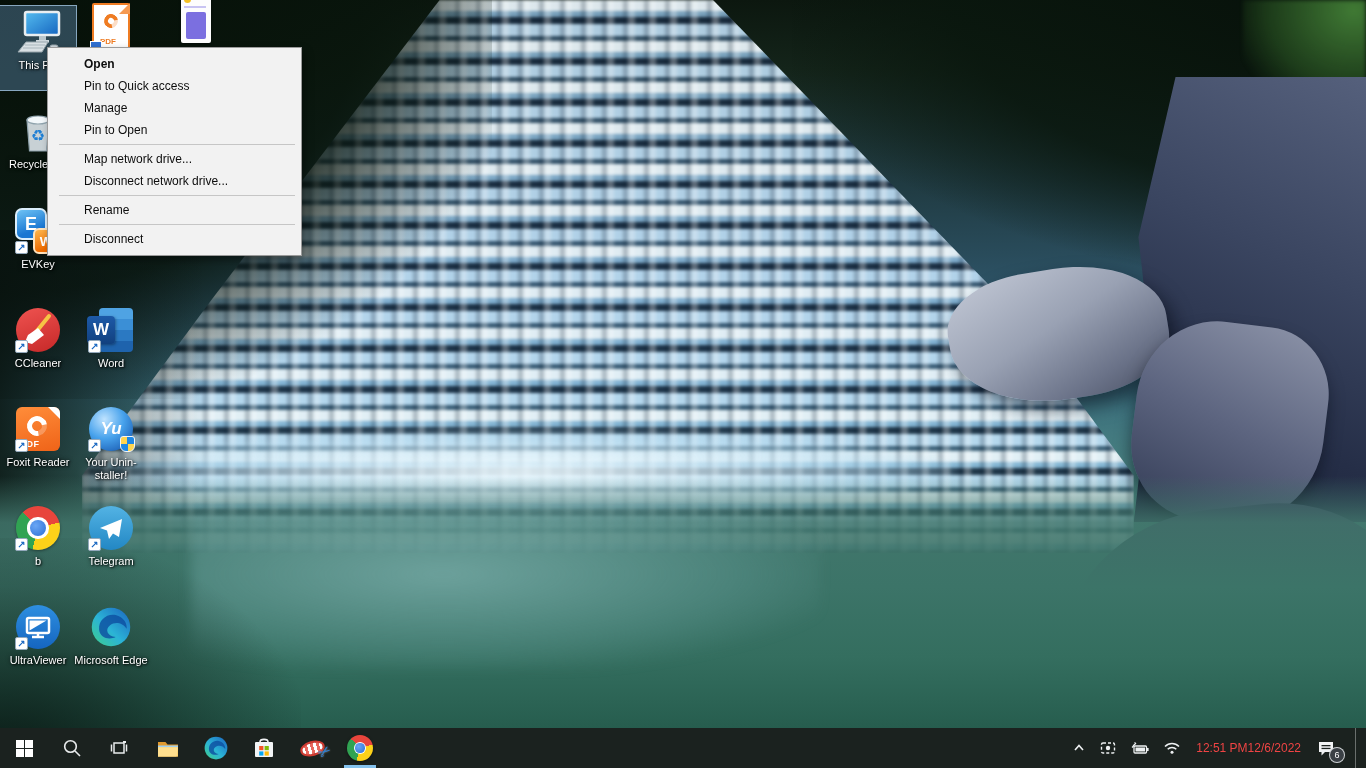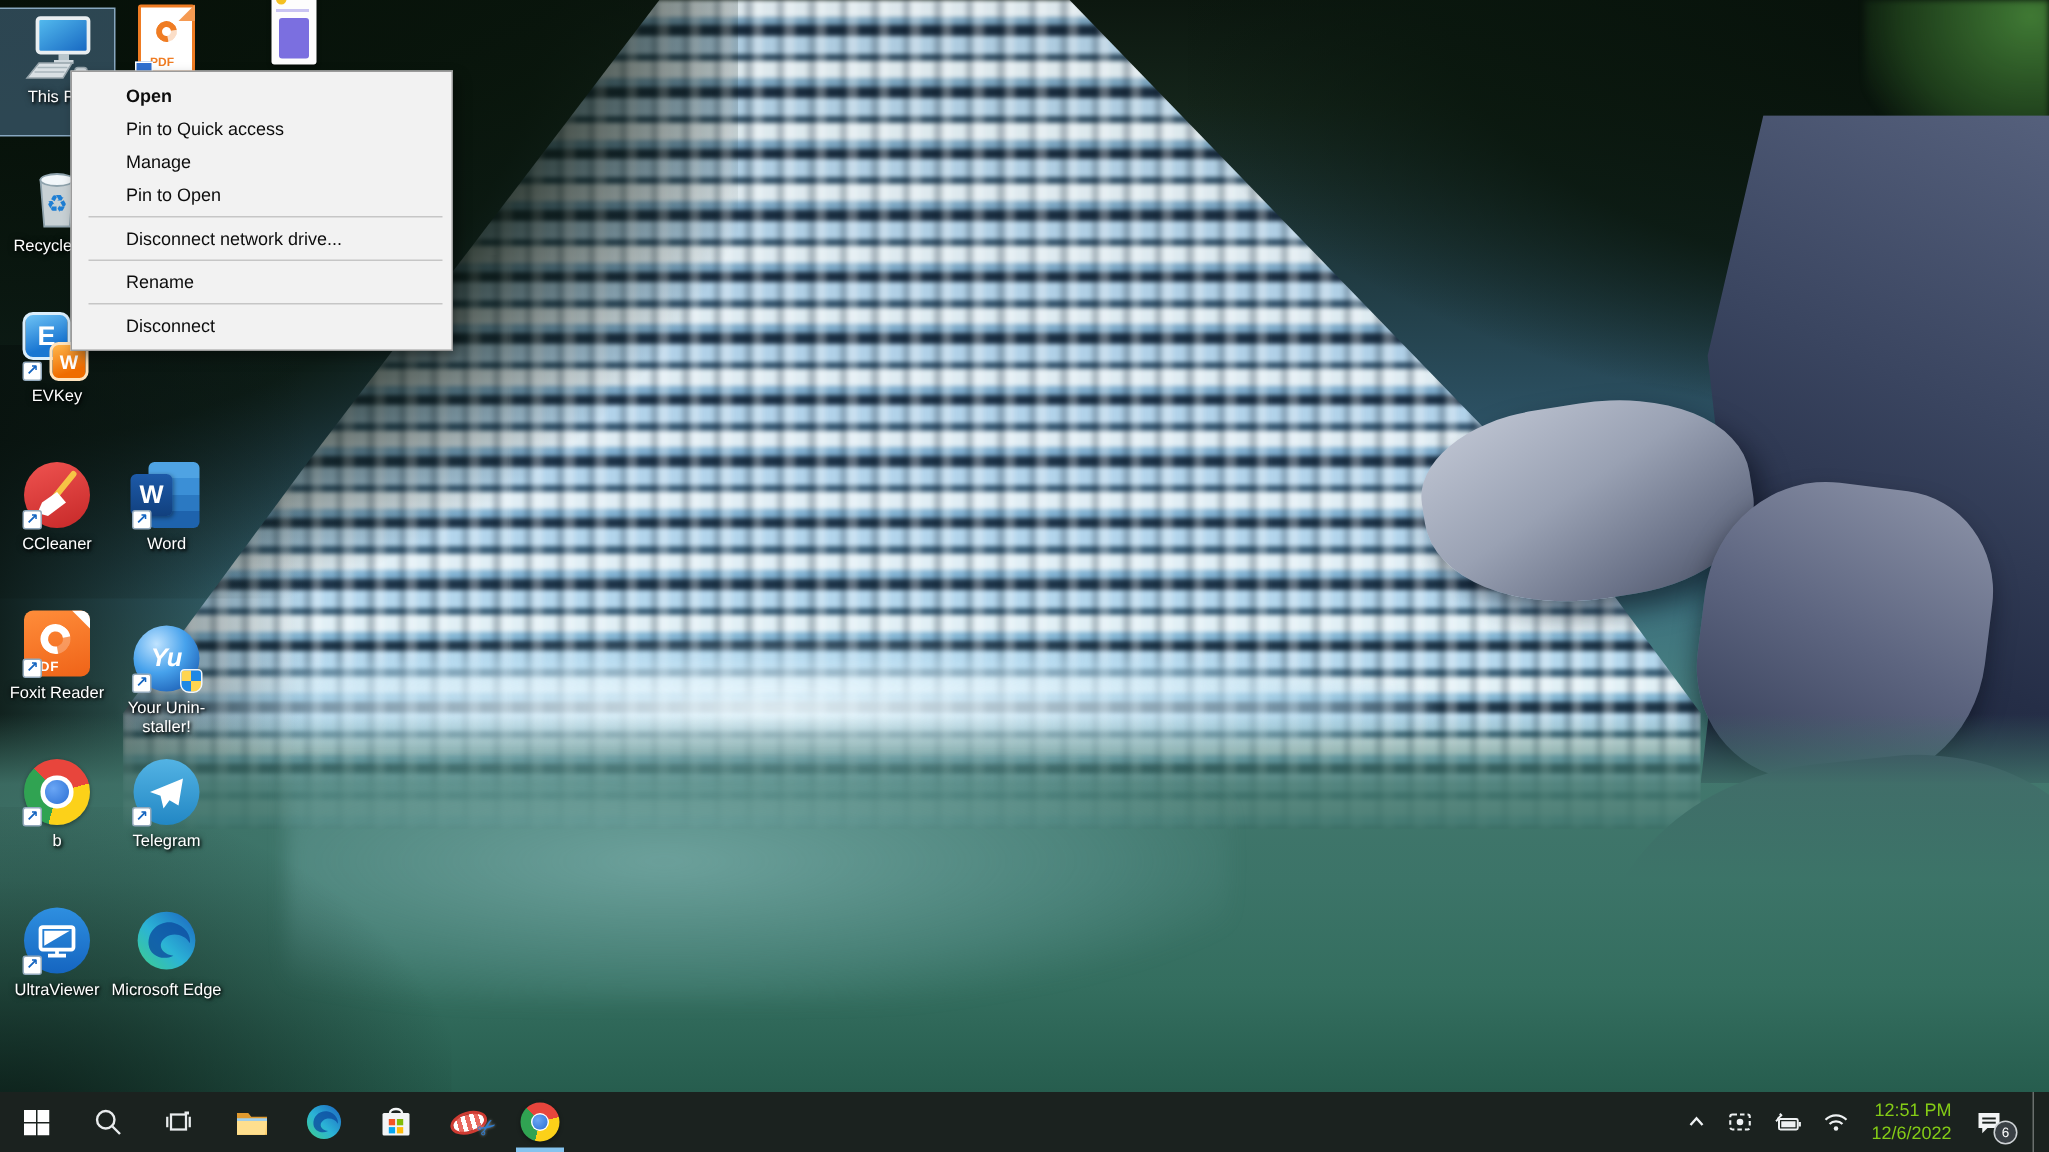--- a/index.html
+++ b/index.html
@@ -116,21 +116,21 @@
   .menu-sep { height:1px; background:#c6c6c6; margin:3px 6px 3px 11px; }
 
   
   #taskbar { position:absolute; left:0; right:0; bottom:0; height:40px; background:#1b221f; z-index:200;
     display:flex; align-items:stretch; }
   .tb-btn { width:48px; height:40px; display:flex; align-items:center; justify-content:center; position:relative; cursor:pointer; }
   .tb-btn.active::after { content:''; position:absolute; left:8px; right:8px; bottom:0; height:3px; background:#85c3ee; }
   .tb-spacer { flex:1; }
   #tray { display:flex; align-items:center; gap:13px; padding:0 6px 0 8px; }
   .tray-ic { display:flex; align-items:center; justify-content:center; cursor:pointer; height:40px; }
-  #clock { display:flex; flex-direction:column; align-items:flex-end; justify-content:center; color:#84cc16;
+  #clock { display:flex; flex-direction:row; align-items:flex-end; justify-content:center; color:#ef4444;
     font-size:12px; line-height:15px; cursor:pointer; padding:0 2px; }
   #action-center { position:relative; padding-right:6px; }
   #ac-badge { position:absolute; right:-2px; bottom:6px; width:14px; height:14px; border-radius:50%;
     background:#3a4045; box-shadow:0 0 0 1px #cfd3d6; color:#fff; font-size:9px;
     display:flex; align-items:center; justify-content:center; }
   #show-desktop { width:5px; border-left:1px solid rgba(255,255,255,0.35); height:40px; cursor:pointer; }
 
   .mini-chrome { width:26px; height:26px; }
   .snip { width:25px; height:15px; border:2px solid #cf3b32; border-radius:50%;
     background:repeating-linear-gradient(90deg,#fff 0 3px,#e8695f 3px 6px); transform:rotate(-16deg); position:relative; }
@@ -251,21 +251,21 @@
     <div class="ic-foxit">
       <div class="fold"></div>
         <div class="ring"></div>
       <div class="pdf">PDF</div>
     </div>
     <div class="sc-arrow">↗</div>
   </div>
   <div class="lbl">Foxit Reader</div>
 </div>
 
-<div class="dicon" style="left:73px;top:413px;">
+<div class="dicon" style="left:73px;top:403px;">
   <div class="art">
     <div class="ic-circle ic-yu">
         <span>Yu</span>
       <div class="shield"></div>
     </div>
     <div class="sc-arrow">↗</div>
   </div>
   <div class="lbl">Your Unin-staller!</div>
 </div>
 
@@ -320,20 +320,21 @@
   </div>
   <div class="lbl">Microsoft Edge</div>
 </div>
 
 <div id="context-menu">
   <div class="menu-item bold">Open</div>
   <div class="menu-item">Pin to Quick access</div>
   <div class="menu-item">Manage</div>
   <div class="menu-item">Pin to Open</div>
   <div class="menu-sep"></div>
+  <div class="menu-item">Map network drive...</div>
   <div class="menu-item">Disconnect network drive...</div>
   <div class="menu-sep"></div>
   <div class="menu-item">Rename</div>
   <div class="menu-sep"></div>
   <div class="menu-item">Disconnect</div>
 </div>
 
 <div id="taskbar">
   <div class="tb-btn">
     <svg width="17" height="17" viewBox="0 0 17 17">

